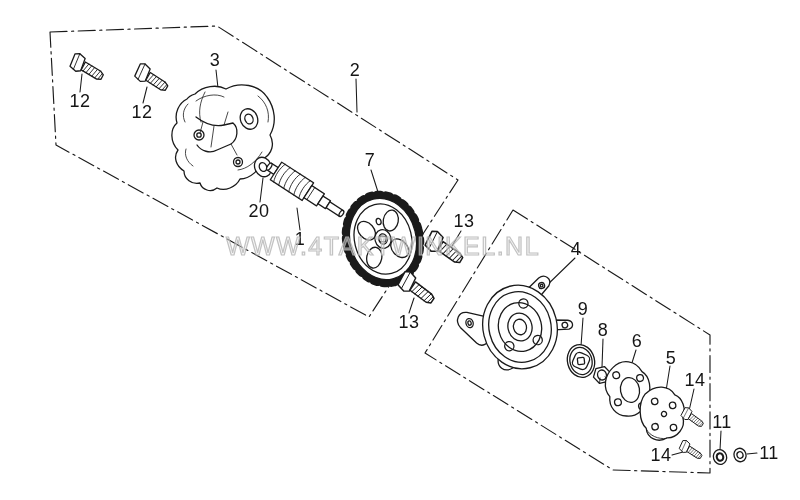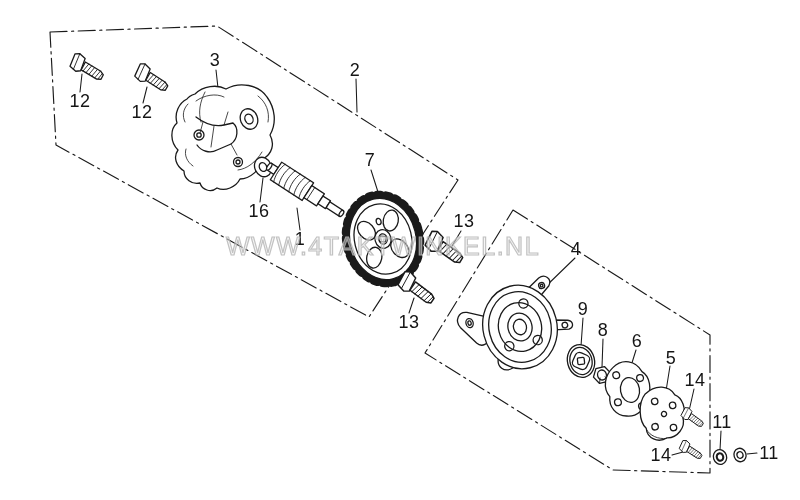--- a/index.html
+++ b/index.html
@@ -195,21 +195,21 @@
     <g transform="translate(740,455) rotate(-18)">
       <ellipse class="fill" rx="6" ry="6.8"></ellipse>
       <ellipse rx="3" ry="3.4"></ellipse>
     </g>
   </svg>
 
   <div class="plabel" style="left:80px;top:101px">12</div>
   <div class="plabel" style="left:142px;top:112px">12</div>
   <div class="plabel" style="left:215px;top:60px">3</div>
   <div class="plabel" style="left:355px;top:70px">2</div>
-  <div class="plabel" style="left:259px;top:211px">16</div>
+  <div class="plabel" style="left:259px;top:211px">20</div>
   <div class="plabel" style="left:300px;top:239px">1</div>
   <div class="plabel" style="left:370px;top:160px">7</div>
   <div class="plabel" style="left:464px;top:221px">13</div>
   <div class="plabel" style="left:409px;top:322px">13</div>
   <div class="plabel" style="left:576px;top:249px">4</div>
   <div class="plabel" style="left:583px;top:309px">9</div>
   <div class="plabel" style="left:603px;top:330px">8</div>
   <div class="plabel" style="left:637px;top:341px">6</div>
   <div class="plabel" style="left:671px;top:358px">5</div>
   <div class="plabel" style="left:695px;top:380px">14</div>

